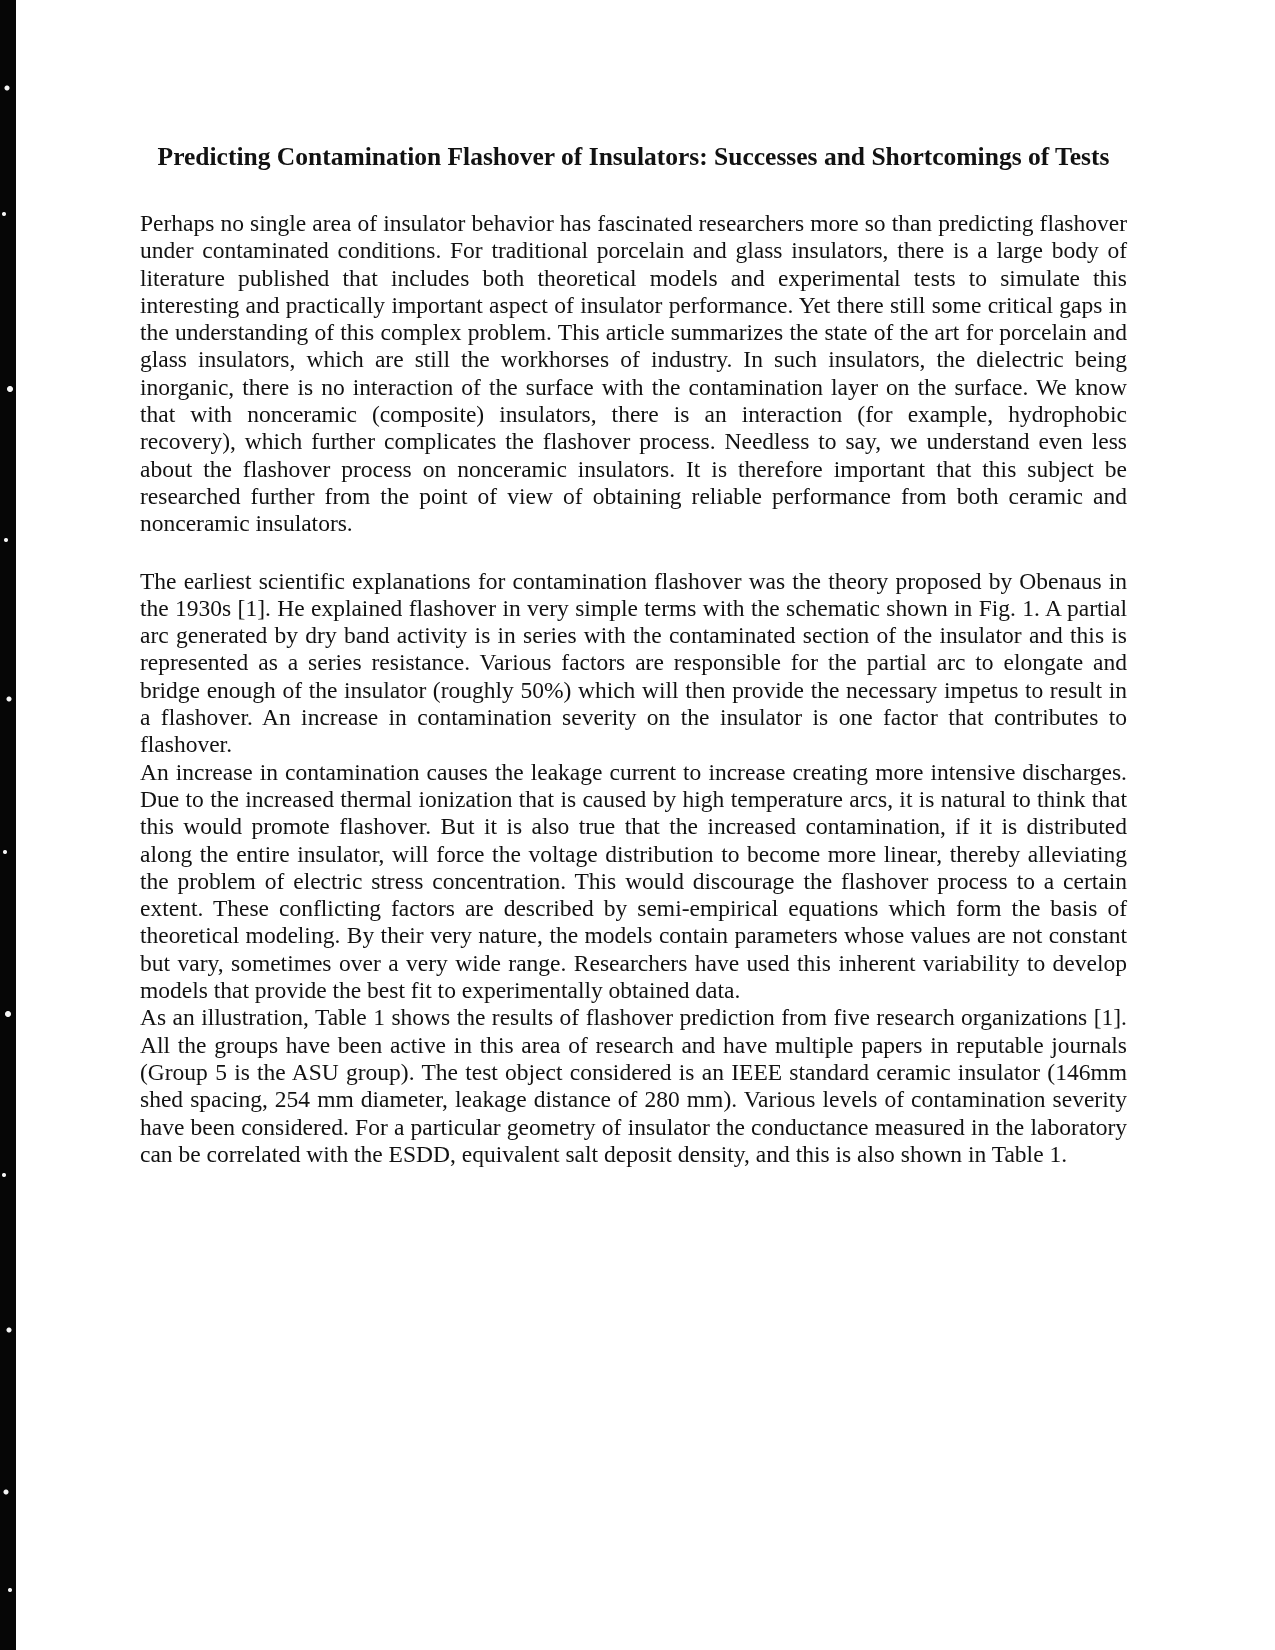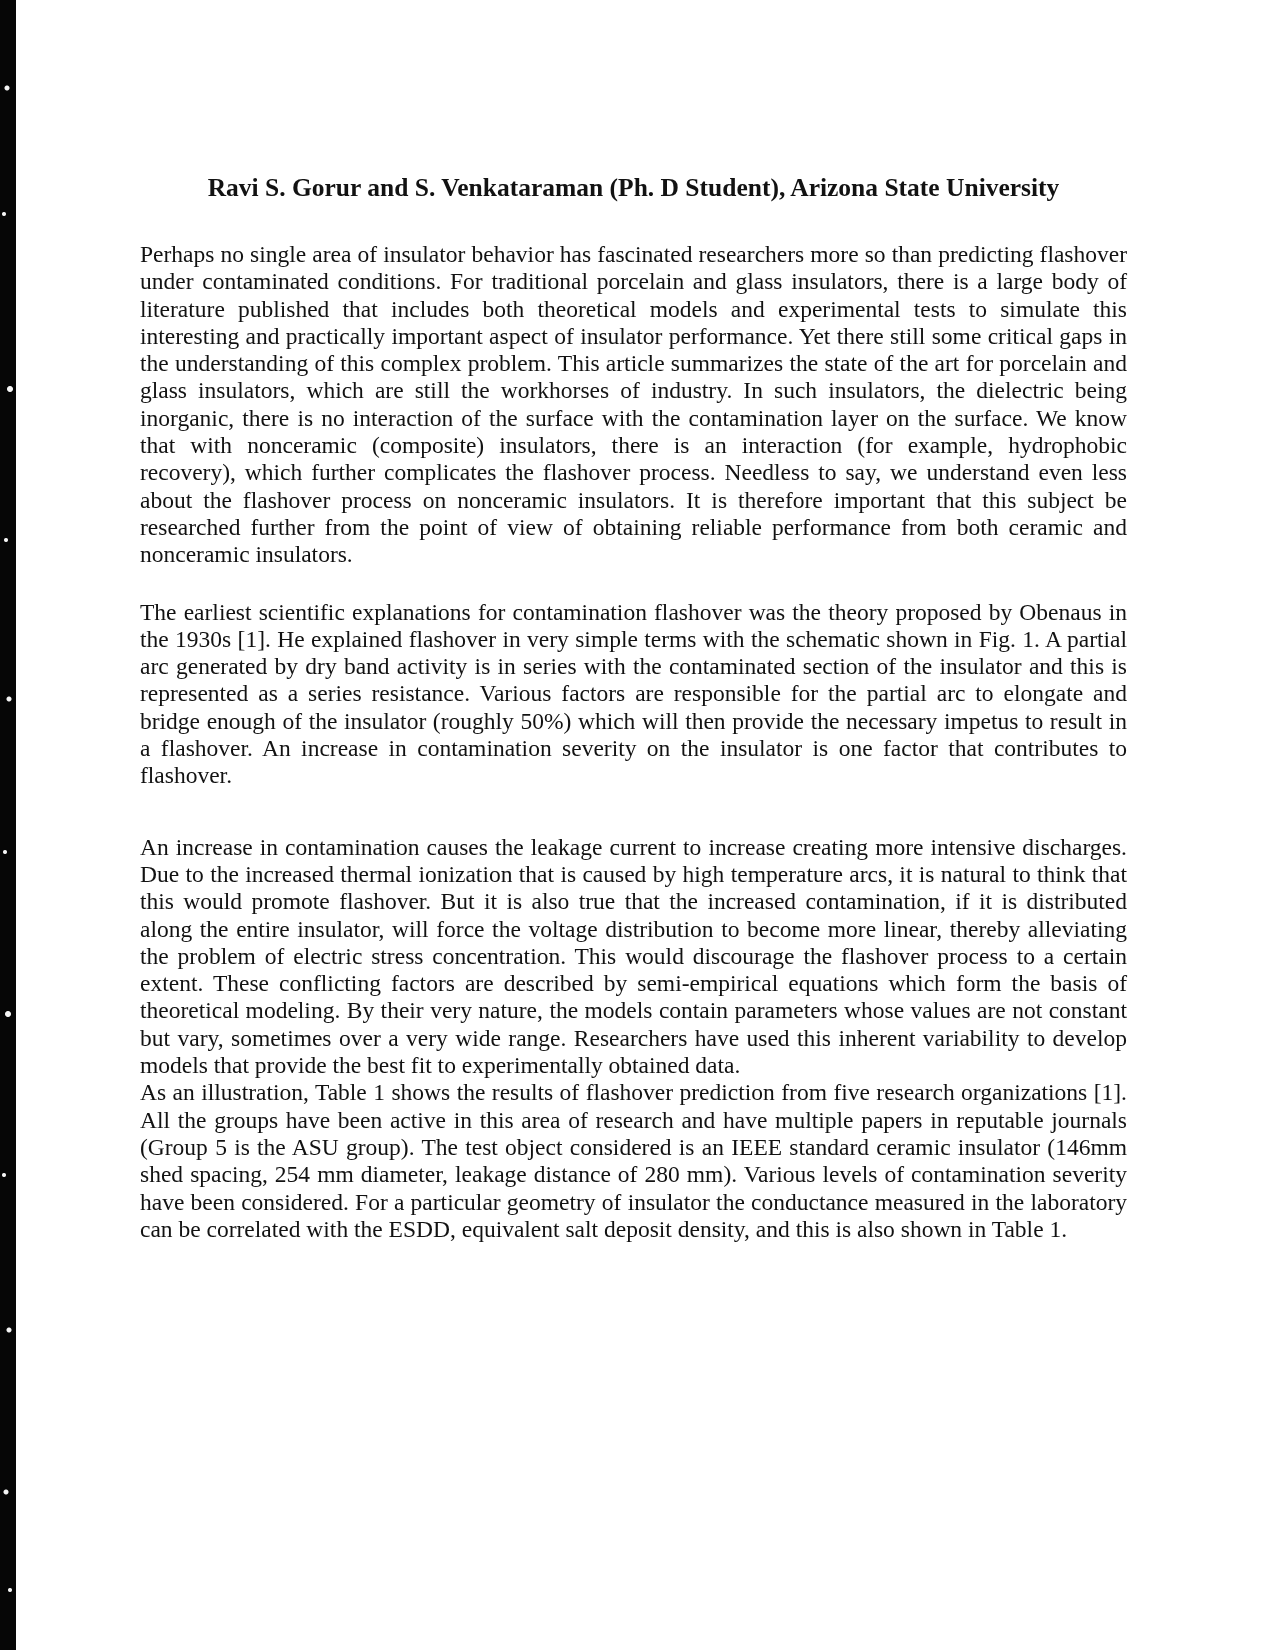--- a/index.html
+++ b/index.html
@@ -59,31 +59,31 @@
     margin: 31px 0 0 0;
   }
   .para {
     font-size: 23.5px;
     line-height: 27.3px;
     text-align: justify;
     margin: 0;
   }
   .para.p1 { margin-top: 37px; font-family: Liberation Serif, serif; }
   .para.p2 { margin-top: 30px; }
-  .para.p3 { margin-top: 44px; }
+  .para.p3 { }
   .para.p4 { }
 </style>
 </head>
 <body>
 
 <div class="scan-edge"></div>
 
 <div class="content">
   <h1 class="doc-title">
+    <span class="title-line">Predicting Contamination Flashover of Insulators: Successes and Shortcomings of Tests</span>
   </h1>
 
-  <p class="byline">Ravi S. Gorur and S. Venkataraman (Ph. D Student), Arizona State University</p>
 
   <p class="para p1">Perhaps no single area of insulator behavior has fascinated researchers more so than predicting flashover under contaminated conditions.  For traditional porcelain and glass insulators, there is a large body of literature published that includes both theoretical models and experimental tests to simulate this interesting and practically important aspect of insulator performance.  Yet there still some critical gaps in the understanding of this complex problem.  This article summarizes the state of the art for porcelain and glass insulators, which are still the workhorses of industry.  In such insulators, the dielectric being inorganic, there is no interaction of the surface with the contamination layer on the surface.  We know that with nonceramic (composite) insulators, there is an interaction (for example, hydrophobic recovery), which further complicates the flashover process.  Needless to say, we understand even less about the flashover process on nonceramic insulators. It is therefore important that this subject be researched further from the point of view of obtaining reliable performance from both ceramic and nonceramic insulators.</p>
   <p class="para p2">The earliest scientific explanations for contamination flashover was the theory proposed by Obenaus in the 1930s [1].  He explained flashover in very simple terms with the schematic shown in Fig. 1.  A partial arc generated by dry band activity is in series with the contaminated section of the insulator and this is represented as a series resistance. Various factors are responsible for the partial arc to elongate and bridge enough of the insulator (roughly 50%) which will then provide the necessary impetus to result in a flashover.  An increase in contamination severity on the insulator is one factor that contributes to flashover.</p>
   <p class="para p3">An increase in contamination causes the leakage current to increase creating more intensive discharges.  Due to the increased thermal ionization that is caused by high temperature arcs, it is natural to think that this would promote flashover.  But it is also true that the increased contamination, if it is distributed along the entire insulator, will force the voltage distribution to become more linear, thereby alleviating the problem of electric stress concentration. This would discourage the flashover process to a certain extent.  These conflicting factors are described by semi-empirical equations which form the basis of theoretical modeling.  By their very nature, the models contain parameters whose values are not constant but vary, sometimes over a very wide range.  Researchers have used this inherent variability to develop models that provide the best fit to experimentally obtained data.</p>
   <p class="para p4">As an illustration, Table 1 shows the results of flashover prediction from five research organizations [1].  All the groups have been active in this area of research and have multiple papers in reputable journals (Group 5 is the ASU group).  The test object considered is an IEEE standard ceramic insulator (146mm shed spacing, 254 mm diameter, leakage distance of 280 mm).  Various levels of contamination severity have been considered.  For a particular geometry of insulator the conductance measured in the laboratory can be correlated with the ESDD, equivalent salt deposit density, and this is also shown in Table 1.</p>
 </div>
 
 </body></html>

